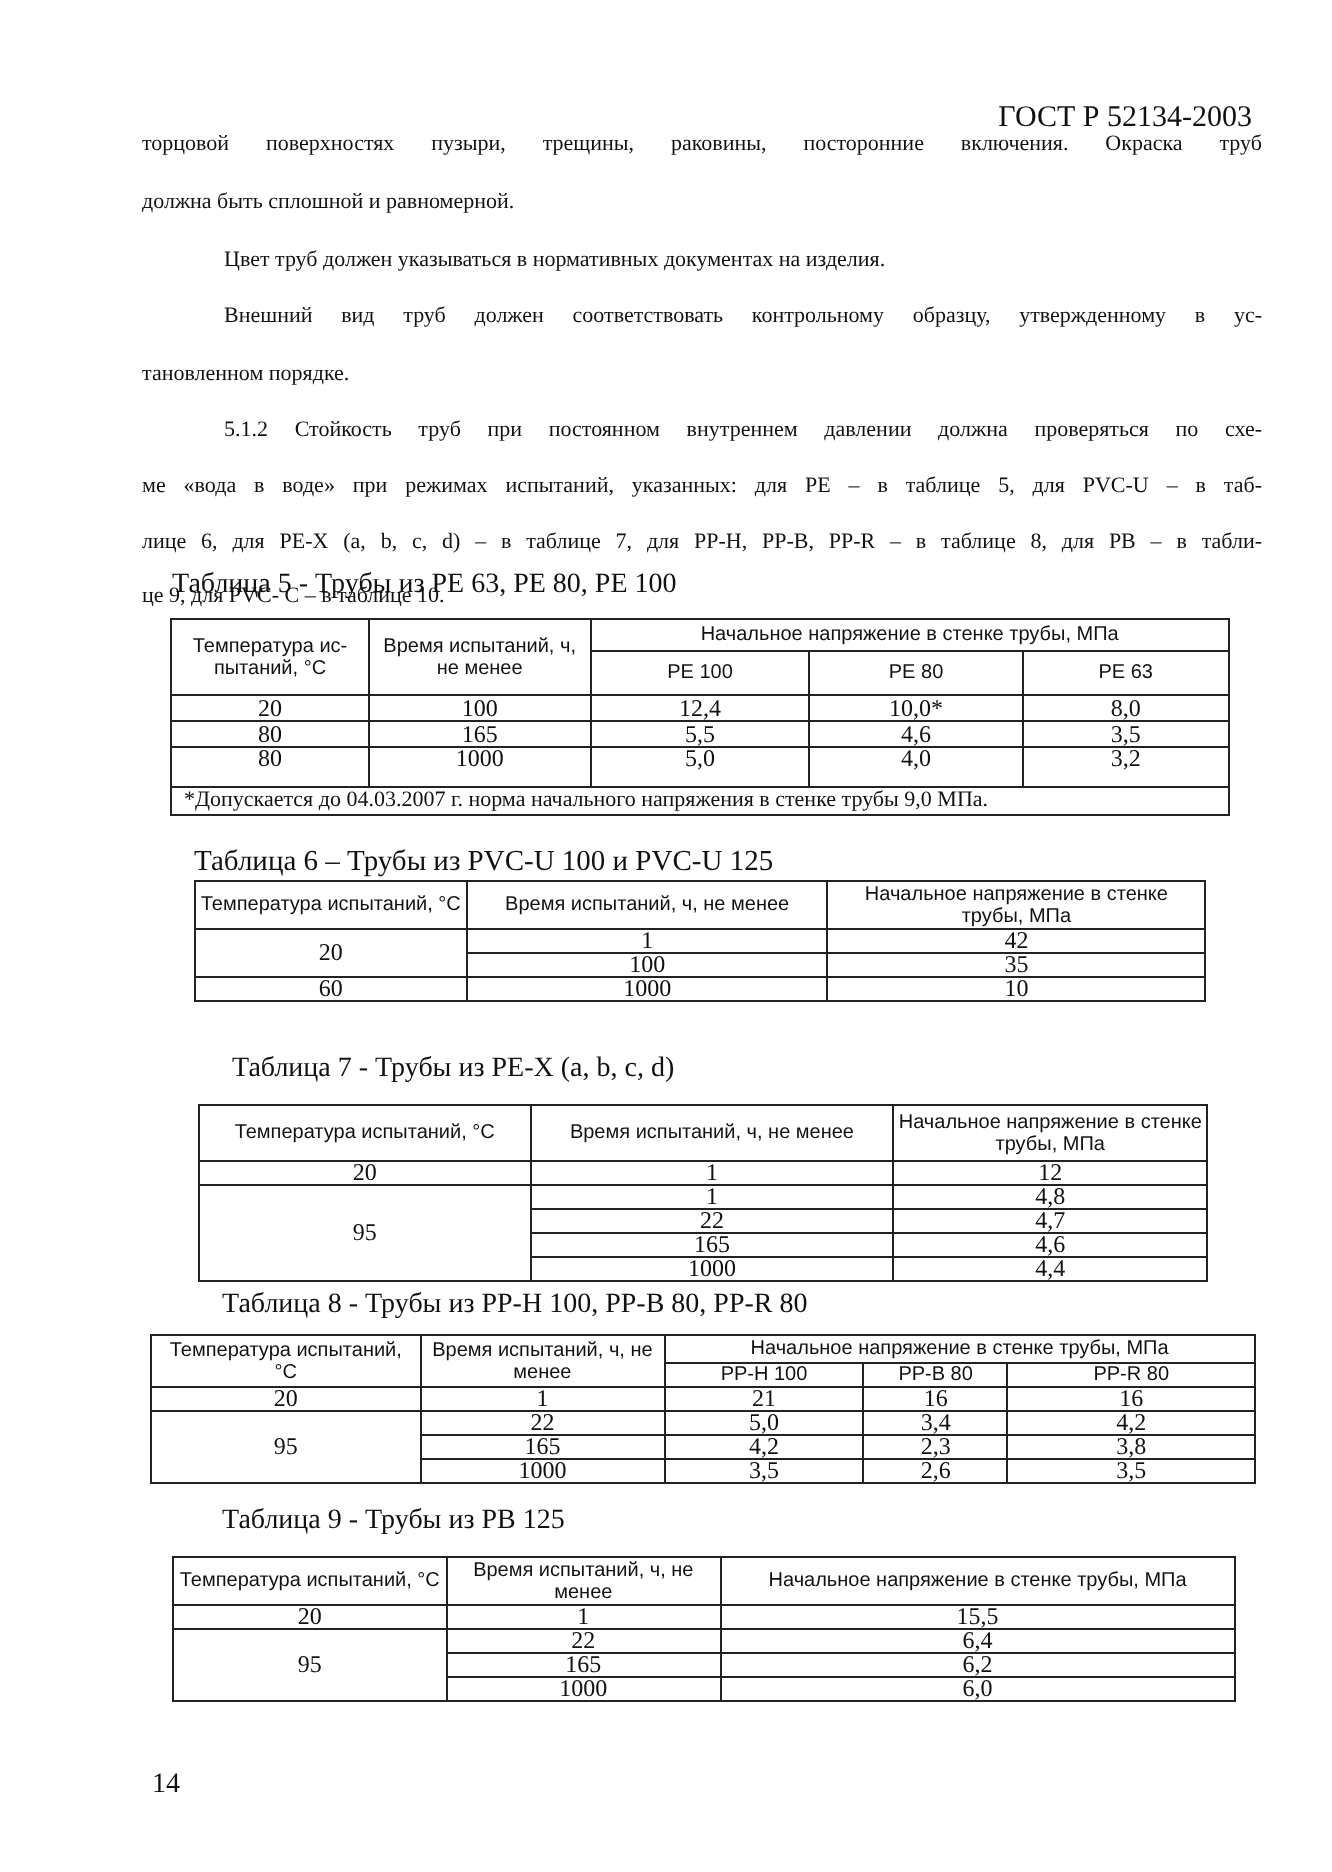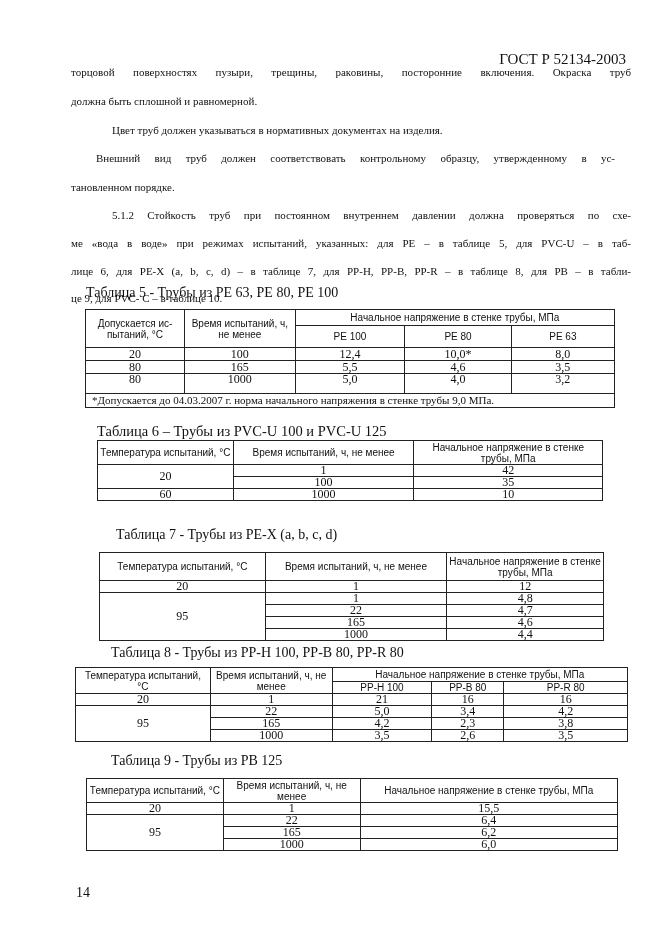--- a/index.html
+++ b/index.html
@@ -17,39 +17,39 @@
   .pagenum { left: 76px; top: 885px; font-size: 14px; }
 </style>
 </head>
 <body>
 
 <div class="abs header">ГОСТ Р 52134-2003</div>
 
 <div class="line justify" style="top:66px;">торцовой поверхностях пузыри, трещины, раковины, посторонние включения. Окраска труб</div>
 <div class="line" style="top:95px;">должна быть сплошной и равномерной.</div>
 <div class="line" style="top:124px; left:112px;">Цвет труб должен указываться в нормативных документах на изделия.</div>
-<div class="line justify" style="top:152px; left:96px; width:519px;">Внешний вид труб должен соответствовать контрольному образцу, утвержденному в ус-</div>
+<div class="line justify" style="top:152px; left:112px; width:519px;">Внешний вид труб должен соответствовать контрольному образцу, утвержденному в ус-</div>
 <div class="line" style="top:181px;">тановленном порядке.</div>
 <div class="line justify" style="top:209px; left:112px; width:519px;">5.1.2  Стойкость труб при постоянном внутреннем давлении должна проверяться по схе-</div>
 <div class="line justify" style="top:237px;">ме «вода в воде» при режимах испытаний, указанных: для PE – в таблице 5, для PVC-U – в таб-</div>
 <div class="line justify" style="top:265px;">лице 6, для PE-X (a, b, c, d) – в таблице 7, для  PP-H, PP-B, PP-R – в таблице 8, для PB – в табли-</div>
 <div class="line" style="top:292px;">це 9, для PVC- C – в таблице 10.</div>
 
 <div class="caption" style="left:86px; top:284px; top:283px; left:86px; top:285px;">Таблица 5 - Трубы из PE 63, PE 80, PE 100</div>
 <table style="left:85px; top:309px; width:530px;">
   <colgroup>
       <col style="width:93px">
       <col style="width:104px">
       <col style="width:103px">
       <col style="width:100px">
       <col style="width:97px">
     </colgroup>
   <tbody>
       <tr style="height:16px;">
-    <th rowspan="2">Допускается ис-пытаний, °С</th>
+    <th rowspan="2">Температура ис-пытаний, °С</th>
     <th rowspan="2">Время испытаний, ч, не менее</th>
     <th colspan="3">Начальное напряжение в стенке трубы, МПа</th>
   </tr>
   <tr style="height:22px;">
     <th>PE 100</th>
     <th>PE 80</th>
     <th>PE 63</th>
   </tr>
   <tr class="t-val" style="height:13px;">
     <td>20</td>

